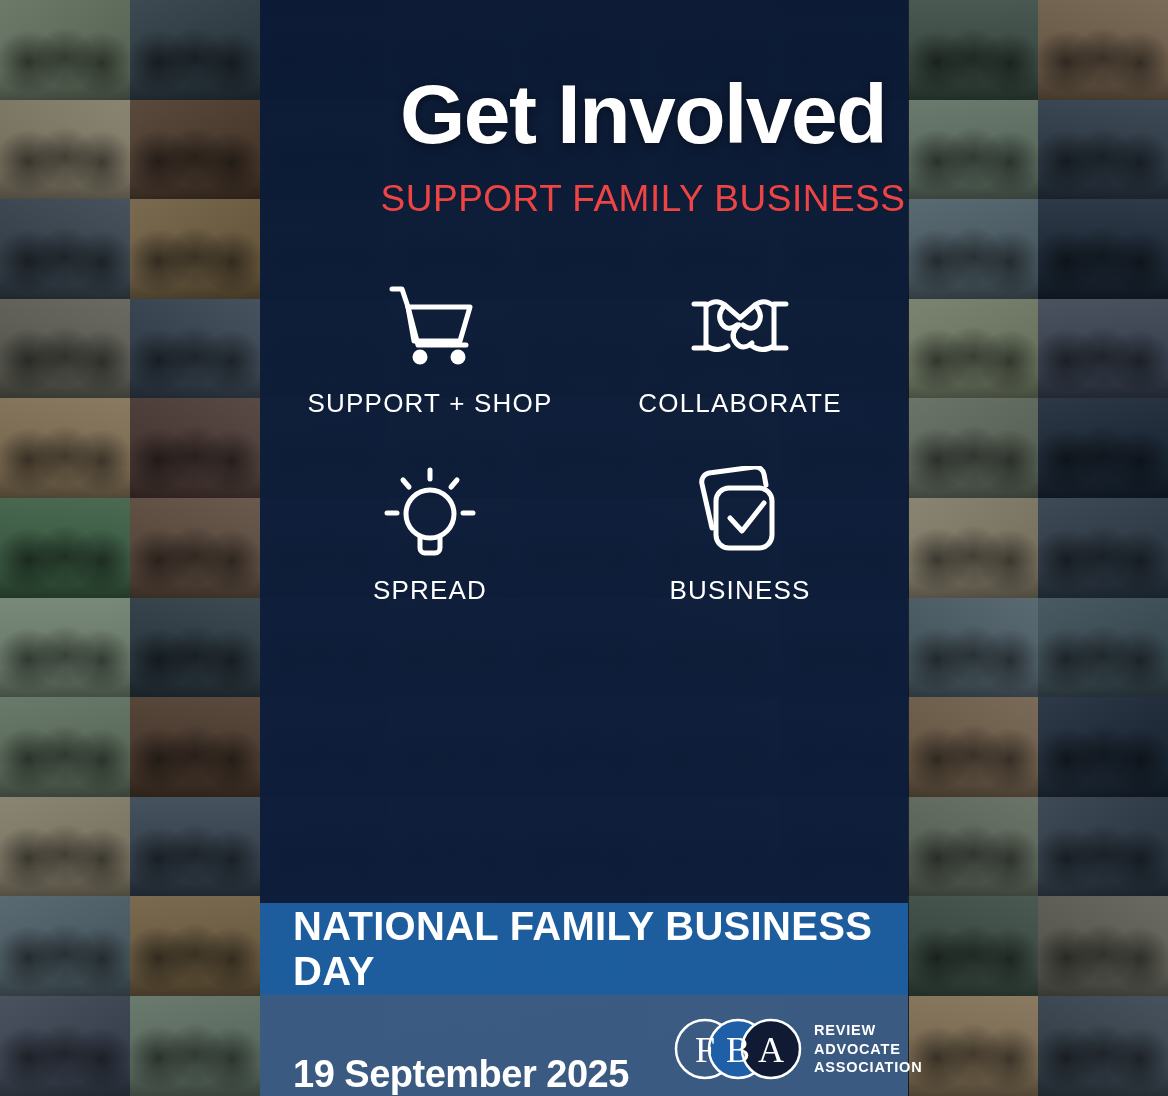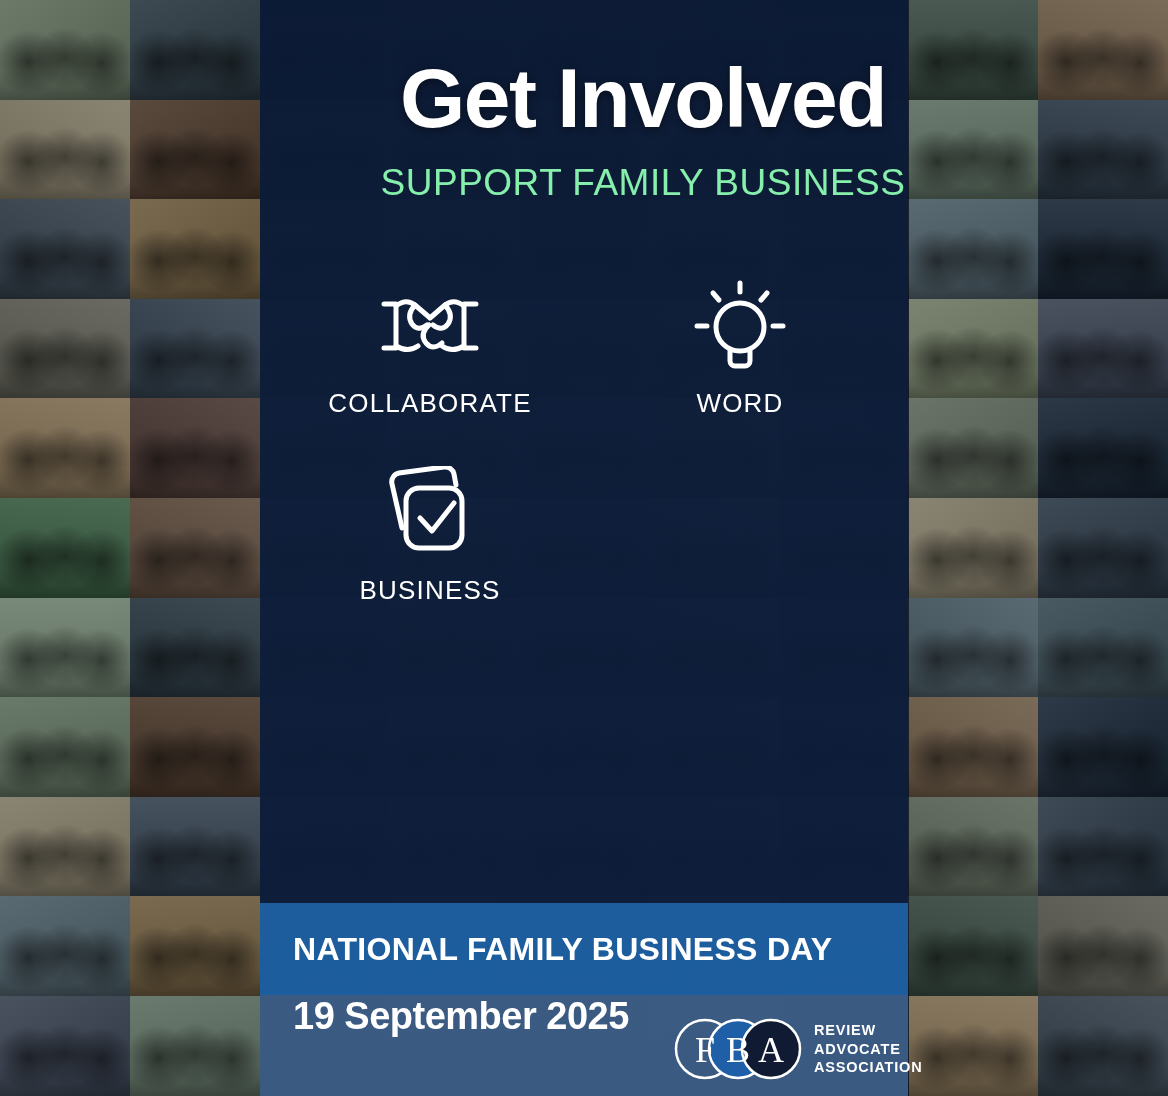--- a/index.html
+++ b/index.html
@@ -22,42 +22,42 @@
         radial-gradient(ellipse 34% 44% at 50% 58%, rgba(0,0,0,.48), transparent 70%),
         radial-gradient(ellipse 36% 46% at 78% 63%, rgba(0,0,0,.52), transparent 70%);
       mix-blend-mode:multiply; }
   .ph::after{ content:""; position:absolute; left:0; right:0; bottom:0; height:30%;
       background:linear-gradient(to top, rgba(0,0,0,.30), transparent); }
   .overlay-soft { position:absolute; left:260px; top:0; width:648px; height:1096px;
              background:linear-gradient(180deg, rgba(11,26,54,.93) 0%, rgba(13,30,60,.88) 45%,
                                         rgba(13,30,60,.90) 80%, rgba(13,30,60,.92) 100%); }
 
   
-  .headline-wrap { position:absolute; left:260px; top:56px; width:766px; text-align:center; }
+  .headline-wrap { position:absolute; left:260px; top:72px; width:766px; text-align:center; }
   .headline { color:#fff; font-size:84px; font-weight:bold; letter-spacing:-1.5px;
               line-height:1; text-shadow:0 2px 10px rgba(0,0,0,.45); }
-  .subhead { color:#86efac; font-size:37px; font-weight:normal; letter-spacing:.5px;
+  .subhead { color:#ef4444; font-size:37px; font-weight:normal; letter-spacing:.5px;
              margin-top:22px; font-stretch:condensed; }
 
   
   .icon-grid { position:absolute; left:275px; top:278px; width:620px;
                display:grid; grid-template-columns:1fr 1fr; row-gap:46px; }
   .icon-cell { display:flex; flex-direction:column; align-items:center; }
   .icon-art { height:96px; display:flex; align-items:center; justify-content:center; }
   .icon-art svg { display:block; }
   .icon-label { color:#fff; font-size:26px; letter-spacing:1.2px; margin-top:14px;
                 font-stretch:condensed; white-space:nowrap; }
 
   
   .band-day { position:absolute; left:260px; top:903px; width:648px; height:92px;
               background:rgba(31,104,174,.86); display:flex; align-items:center; }
-  .band-day .txt { color:#fff; font-size:32px; font-weight:bold; letter-spacing:.3px;
+  .band-day .txt { color:#fff; font-size:40px; font-weight:bold; letter-spacing:.3px;
                    margin-left:33px; }
   .band-foot { position:absolute; left:260px; top:995px; width:648px; height:101px;
-               background:rgba(96,140,190,.55); display:flex; align-items:flex-start; }
+               background:rgba(96,140,190,.55); display:flex; align-items:flex-end; }
   .band-foot .date { color:#fff; font-size:38px; font-weight:bold; margin-left:33px;
                      letter-spacing:-.5px; }
 
   
   .logo { position:absolute; left:672px; top:1018px; display:flex; align-items:center; }
   .logo svg { display:block; }
   .logo-words { margin-left:10px; color:#fff; font-size:14.5px; font-weight:bold;
                 line-height:1.28; letter-spacing:.8px; }
 </style>
 </head>
@@ -367,20 +367,32 @@
 
   <div class="overlay-soft"></div>
 
   <div class="headline-wrap">
     <div class="headline">Get Involved</div>
     <div class="subhead">SUPPORT FAMILY BUSINESS</div>
   </div>
 
   <div class="icon-grid">
 
+    <div class="icon-cell">
+      <div class="icon-art">
+        <svg width="92" height="86" viewBox="0 0 92 86" fill="none" stroke="#fff" stroke-width="5" stroke-linecap="round" stroke-linejoin="round">
+          <path d="M8 6 h10 l6 18"></path>
+          <path d="M24 24 h62 l-10 34 h-46 z"></path>
+          <path d="M24 24 l10 38 h48"></path>
+          <circle cx="36" cy="74" r="7.5" fill="#fff" stroke="none"></circle>
+          <circle cx="74" cy="74" r="7.5" fill="#fff" stroke="none"></circle>
+        </svg>
+      </div>
+      <div class="icon-label">SUPPORT + SHOP</div>
+    </div>
 
 
     <div class="icon-cell">
       <div class="icon-art">
         <svg width="100" height="72" viewBox="0 0 100 72" fill="none" stroke="#fff" stroke-width="5" stroke-linecap="round" stroke-linejoin="round">
           <path d="M4 14 h12 v44 h-12"></path>
           <path d="M96 14 h-12 v44 h12"></path>
           <path d="M16 16 q10 -8 19 -1 l14 12"></path>
           <path d="M84 16 q-10 -8 -19 -1 L50 28"></path>
           <path d="M35 15 q-9 10 -3 19 q6 8 15 1"></path>
@@ -399,21 +411,21 @@
         <svg width="94" height="94" viewBox="0 0 94 94" fill="none" stroke="#fff" stroke-width="5" stroke-linecap="round" stroke-linejoin="round">
           <circle cx="47" cy="48" r="24"></circle>
           <path d="M37 70 v12 a5 5 0 0 0 5 5 h10 a5 5 0 0 0 5 -5 v-12"></path>
           <path d="M47 4 v9"></path>
           <path d="M20 14 l6 7"></path>
           <path d="M74 14 l-6 7"></path>
           <path d="M4 47 h10"></path>
           <path d="M90 47 h-10"></path>
         </svg>
       </div>
-      <div class="icon-label">WORD</div>
+      <div class="icon-label">SPREAD</div>
     </div>
 
     <div class="icon-cell">
       <div class="icon-art">
         <svg width="96" height="94" viewBox="0 0 96 94" fill="none" stroke="#fff" stroke-width="5" stroke-linecap="round" stroke-linejoin="round">
           <path d="M20 62 L10 18 a9 9 0 0 1 7 -11 L62 1 a9 9 0 0 1 10 7 l2 11"></path>
           <rect x="24" y="22" width="56" height="60" rx="13"></rect>
           <path d="M38 52 l12 13 l22 -28"></path>
         </svg>
       </div>

